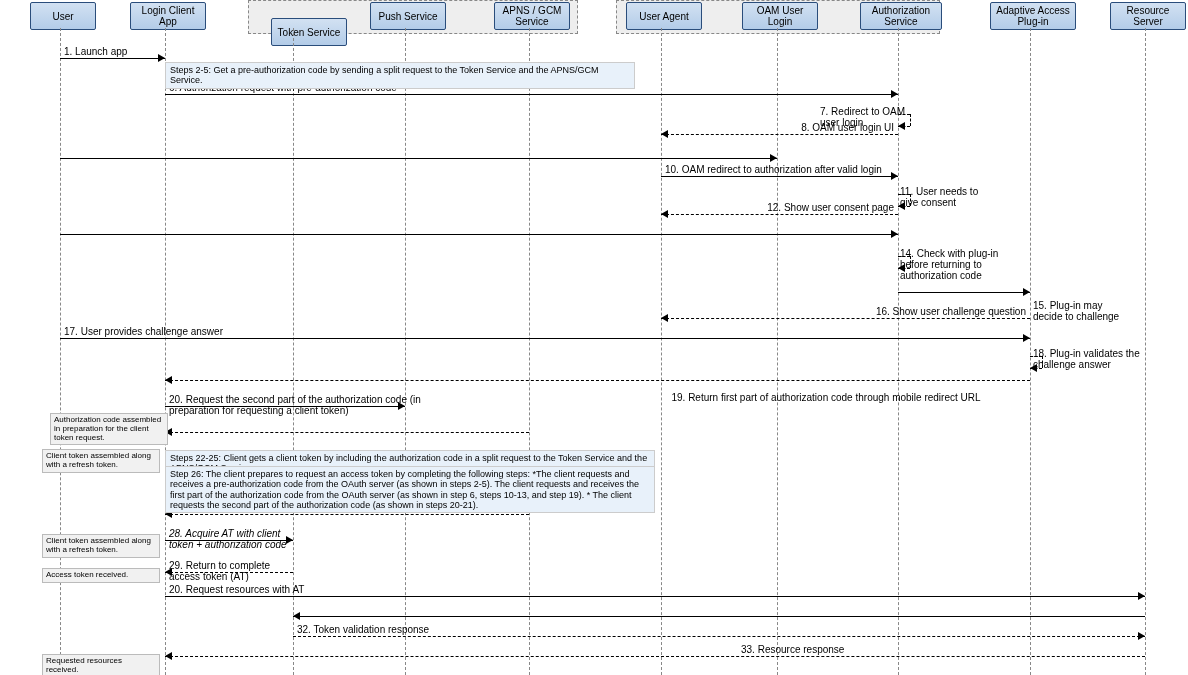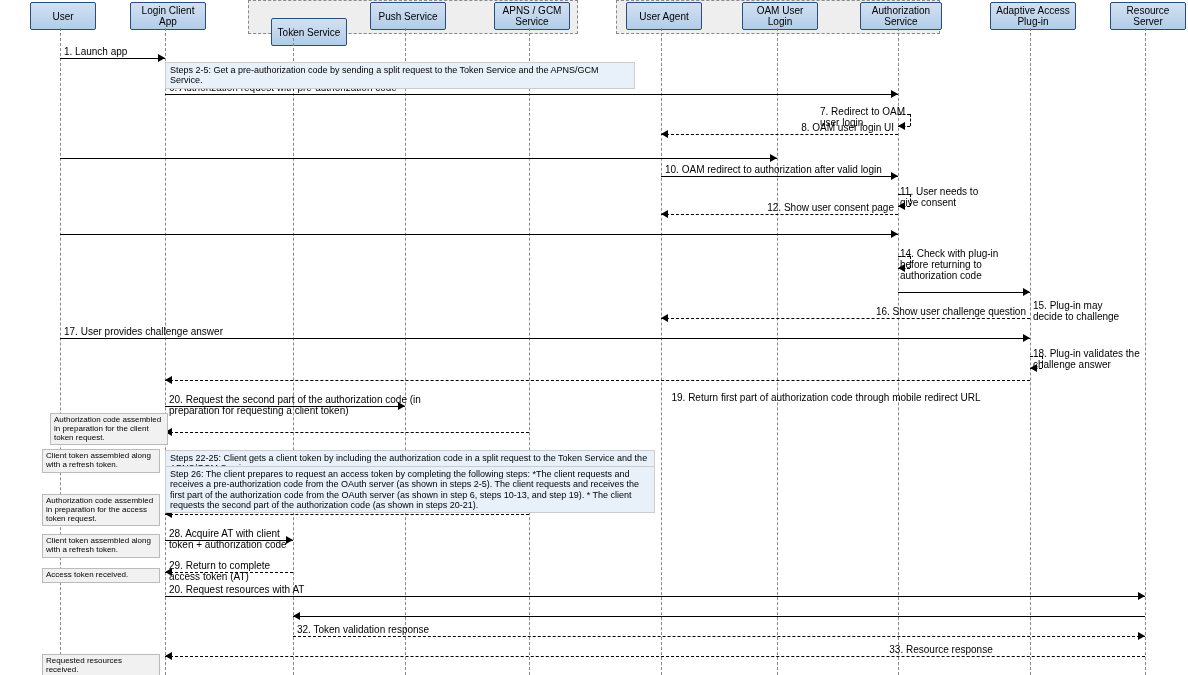--- a/index.html
+++ b/index.html
@@ -112,37 +112,36 @@
     <div class="line-solid" style="left: 165px; top: 406px; width: 240px;"></div>
     <div class="arrow-head right" style="top: 402px; left: 398px;"></div>
     <div class="msg-label" style="left: 169px; top: 394px; width: 280px;">20. Request the second part of the authorization code (in preparation for requesting a client token)</div>
     <div class="line-dashed" style="left: 165px; top: 432px; width: 364px;"></div>
     <div class="arrow-head left" style="top: 428px; left: 165px;"></div>
     <div class="line-dashed" style="left: 165px; top: 514px; width: 364px;"></div>
     <div class="arrow-head left" style="top: 510px; left: 165px;"></div>
     <div class="msg-label" style="right: 663px; top: 502px; text-align: right; width: 358px;">27. Client receives the second part of the authorization code</div>
     <div class="line-solid" style="left: 165px; top: 540px; width: 128px;"></div>
     <div class="arrow-head right" style="top: 536px; left: 286px;"></div>
-    <div class="msg-label" style="left: 169px; top: 528px; width: 130px;">28. Acquire AT with client token + authorization code</div>
+    <div class="msg-label" style="left: 169px; top: 528px; width: 130px; font-style: italic;">28. Acquire AT with client token + authorization code</div>
     <div class="line-dashed" style="left: 165px; top: 572px; width: 128px;"></div>
     <div class="arrow-head left" style="top: 568px; left: 165px;"></div>
     <div class="msg-label" style="left: 169px; top: 560px; width: 130px;">29. Return to complete access token (AT)</div>
     <div class="line-solid" style="left: 165px; top: 596px; width: 980px;"></div>
     <div class="arrow-head right" style="top: 592px; left: 1138px;"></div>
     <div class="msg-label" style="left: 169px; top: 584px; width: 400px;">20. Request resources with AT</div>
     <div class="line-solid" style="left: 293px; top: 616px; width: 852px;"></div>
     <div class="arrow-head left" style="top: 612px; left: 293px;"></div>
     <div class="line-dashed" style="left: 293px; top: 636px; width: 852px;"></div>
     <div class="arrow-head right" style="top: 632px; left: 1138px;"></div>
     <div class="msg-label" style="left: 297px; top: 624px; width: 400px;">32. Token validation response</div>
     <div class="line-dashed" style="left: 165px; top: 656px; width: 980px;"></div>
     <div class="arrow-head left" style="top: 652px; left: 165px;"></div>
-    <div class="msg-label" style="right: 47px; top: 644px; text-align: center; width: 400px;">33. Resource response</div>
+    <div class="msg-label" style="right: 47px; top: 644px; text-align: left; width: 400px;">33. Resource response</div>
     <div class="note" style="left: 165px; top: 62px; width: 460px;">Steps 2-5: Get a pre-authorization code by sending a split request to the Token Service and the APNS/GCM Service.</div>
     <div class="note" style="left: 165px; top: 450px; width: 480px;">Steps 22-25: Client gets a client token by including the authorization code in a split request to the Token Service and the APNS/GCM Service.</div>
     <div class="note" style="left: 165px; top: 466px; width: 480px;">Step 26: The client prepares to request an access token by completing the following steps: *The client requests and receives a pre-authorization code from the OAuth server (as shown in steps 2-5). The client requests and receives the first part of the authorization code from the OAuth server (as shown in step 6, steps 10-13, and step 19). * The client requests the second part of the authorization code (as shown in steps 20-21).</div>
     <div class="side-note" style="left: 42px; top: 413px; margin-left: 8px;">Authorization code assembled in preparation for the client token request.</div>
     <div class="side-note" style="left: 42px; top: 449px;">Client token assembled along with a refresh token.</div>
-    <div class="side-note" style="left: 42px; top: 494px;">Authorization code assembled in preparation for the access token request.</div>
     <div class="side-note" style="left: 42px; top: 534px;">Client token assembled along with a refresh token.</div>
     <div class="side-note" style="left: 42px; top: 568px;">Access token received.</div>
     <div class="side-note" style="left: 42px; top: 654px;">Requested resources received.</div>
   </div>
 
 </body></html>

